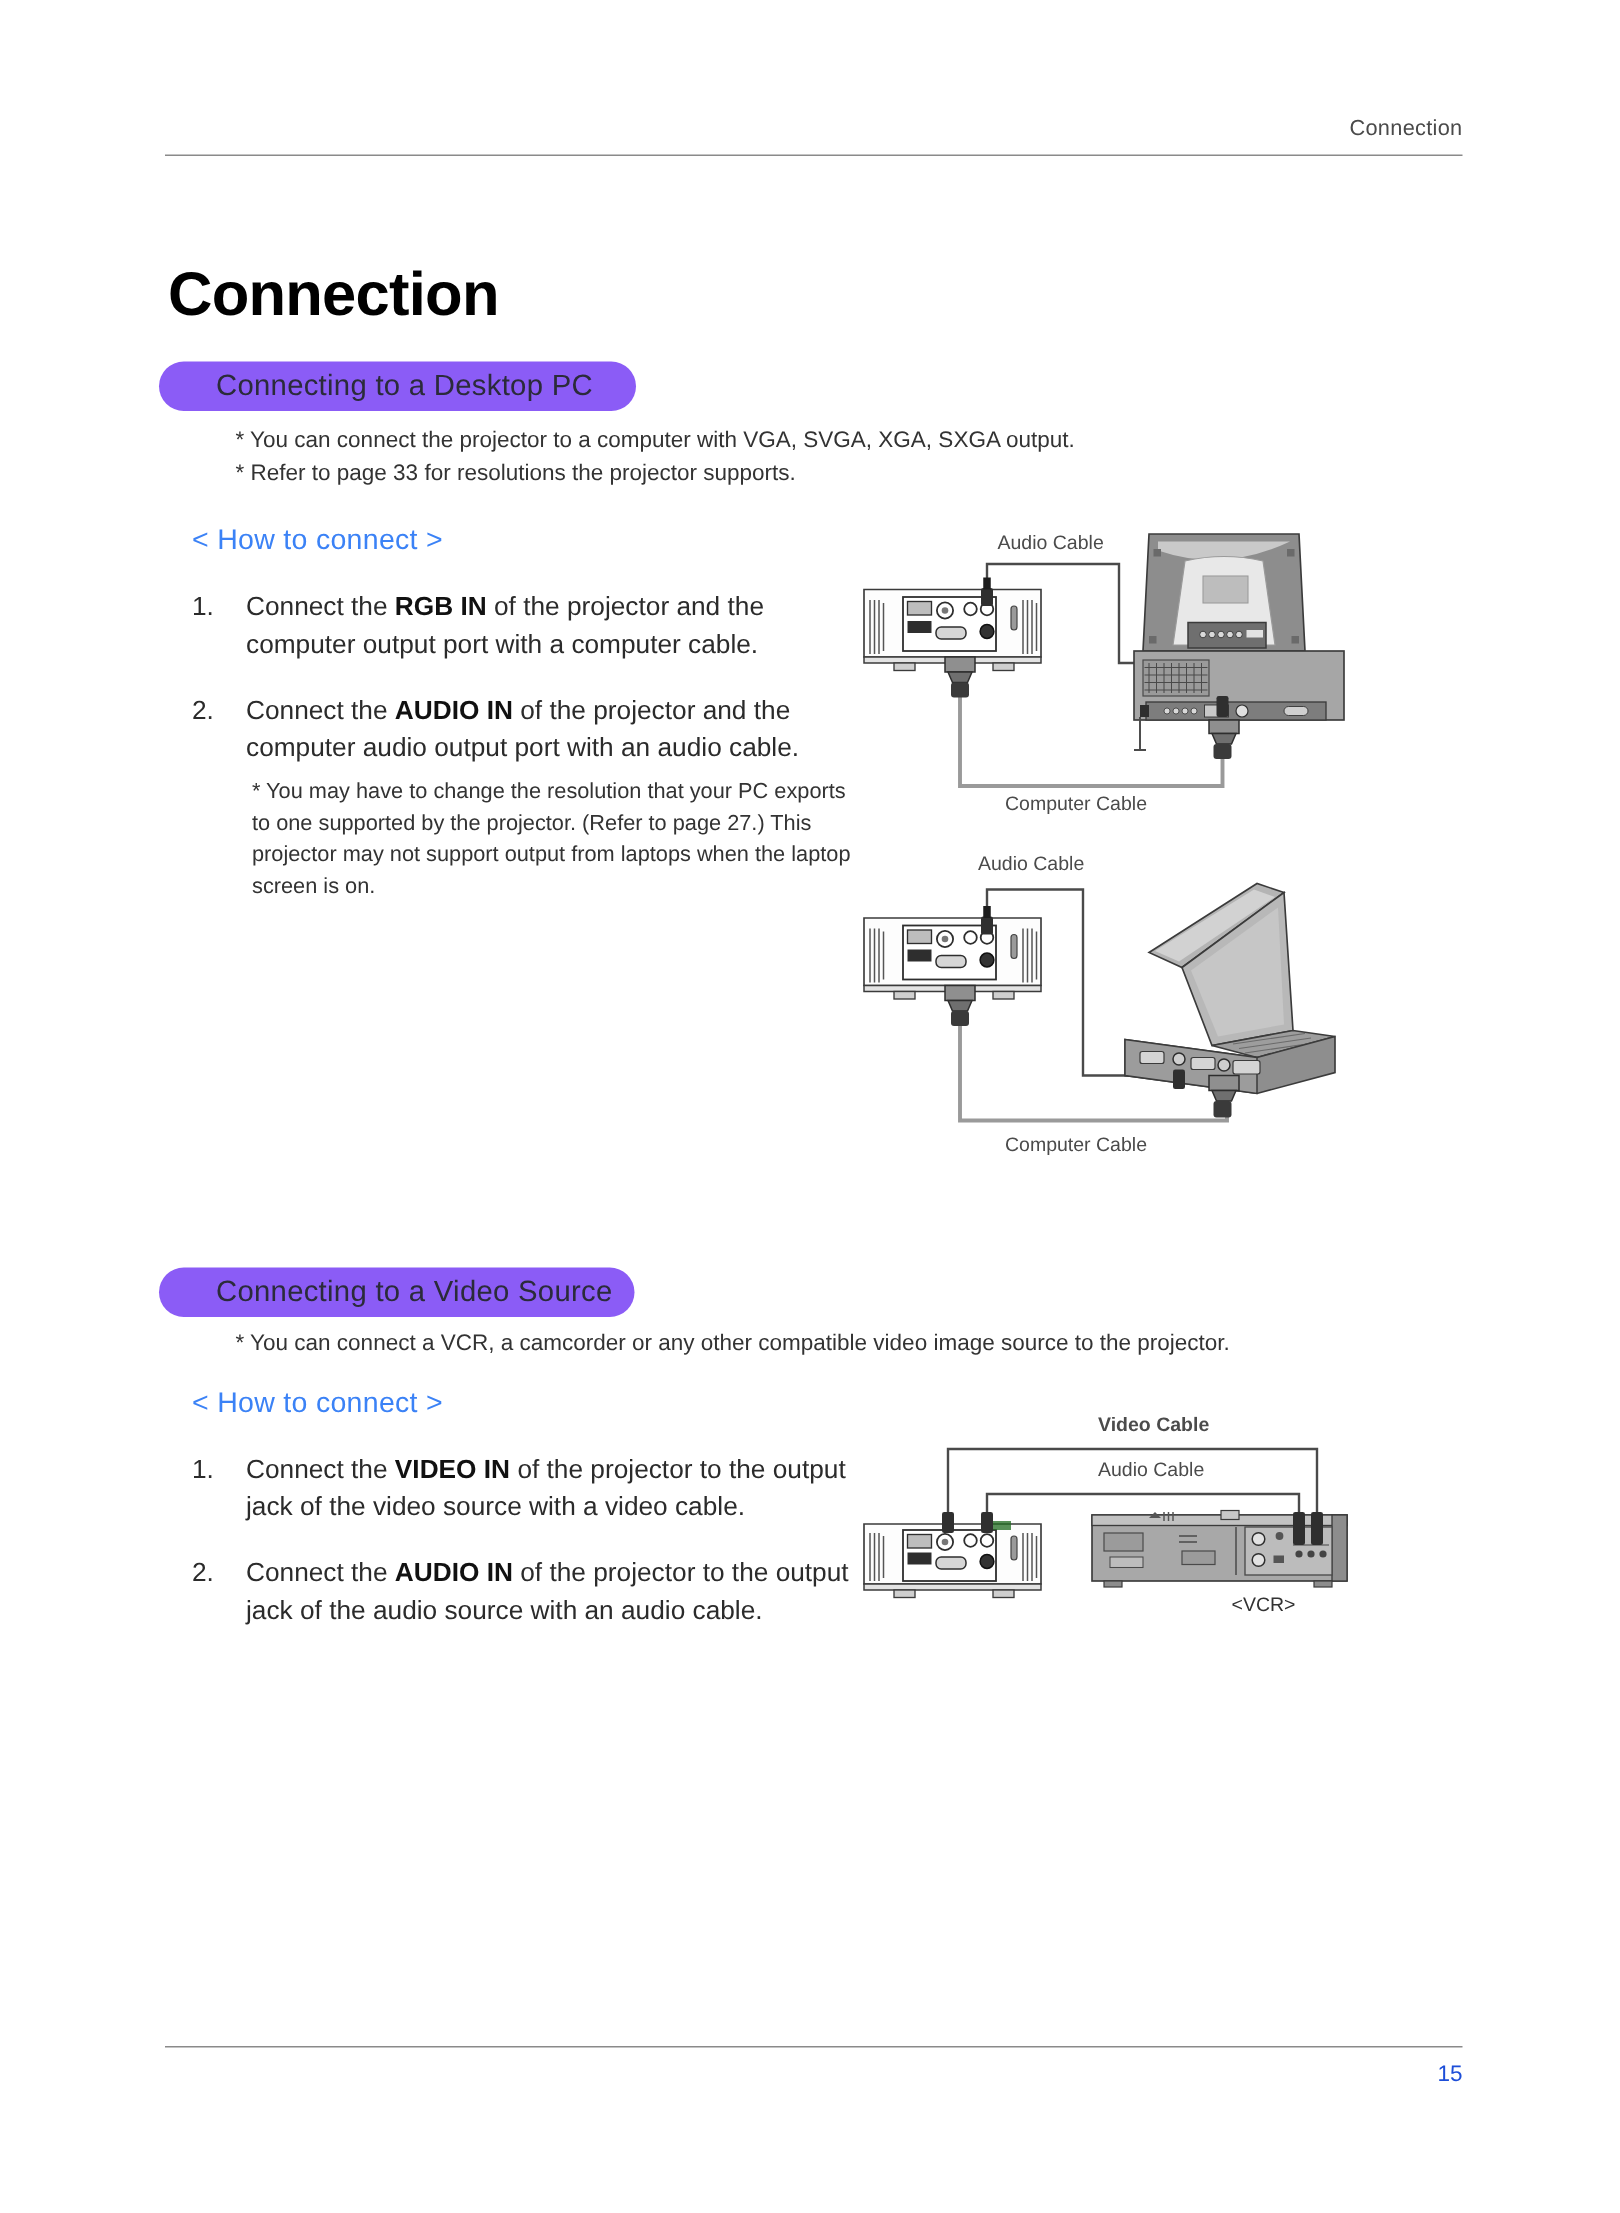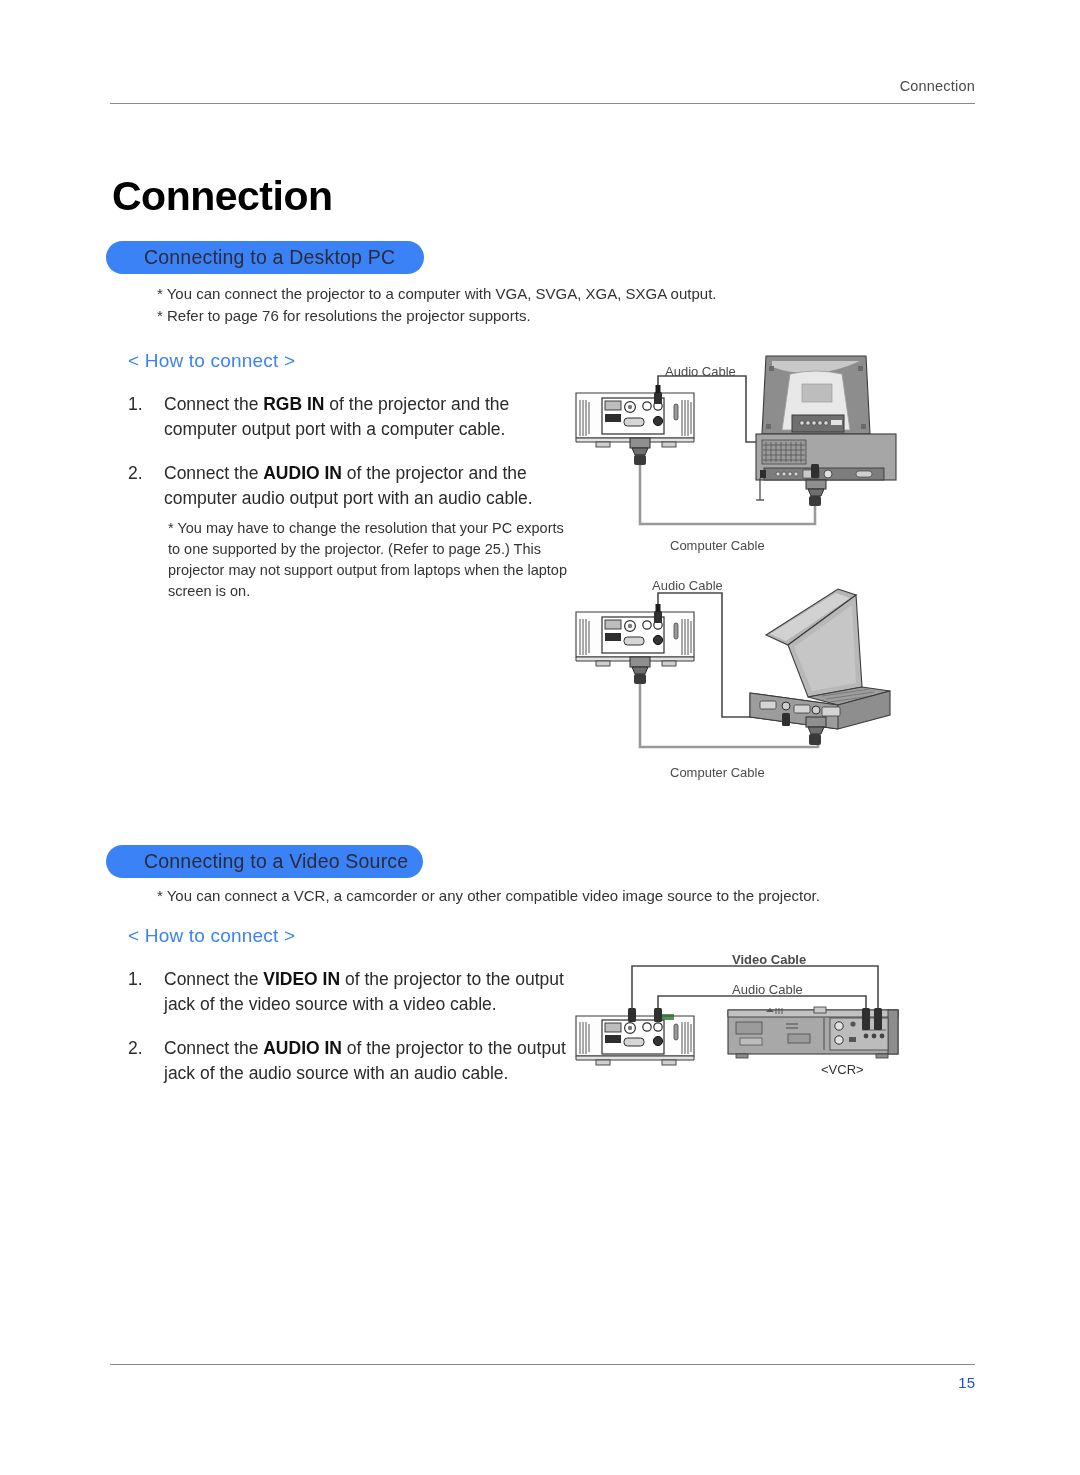--- a/index.html
+++ b/index.html
@@ -36,21 +36,21 @@
 
   
   .chapter-title{
     position:absolute;left:112px;top:176px;
     font-size:41px;font-weight:bold;letter-spacing:-.5px;color:#000;
     line-height:1;
   }
   .section-pill{
     position:absolute;
     height:33px;border-radius:17px;
-    background:#3b82f6;
+    background:#8b5cf6;
     display:flex;align-items:center;
     box-sizing:border-box;
   }
   .section-pill span{
     font-size:19.5px;color:#2b2b3a;letter-spacing:.2px;
     padding-left:38px;padding-right:26px;white-space:nowrap;
   }
   #pill-desktop{left:106px;top:241px;width:318px;}
   #pill-video{left:106px;top:845px;width:317px;}
 
@@ -83,21 +83,21 @@
   .step .txt b{font-weight:bold;color:#111;}
 
   .note{
     position:absolute;left:168px;top:518px;width:410px;
     font-size:14.5px;line-height:21px;color:#333;
   }
 
   
   .figure{position:absolute;}
   .cable-label{
-    position:absolute;font-size:13px;color:#4b4b4b;white-space:nowrap;margin-top:10px;
+    position:absolute;font-size:13px;color:#4b4b4b;white-space:nowrap;
   }
   .fig-caption{
     position:absolute;font-size:13px;color:#333;white-space:nowrap;
   }
   svg{display:block;overflow:visible;}
 </style>
 </head>
 <body>
 
 <div class="page">
@@ -106,37 +106,37 @@
   <div class="head-rule"></div>
 
   <div class="chapter-title">Connection</div>
 
   <div class="section-pill" id="pill-desktop">
     <span>Connecting to a Desktop PC</span>
   </div>
 
   <div class="bullet-block" id="desk-bullets">
     <div>* You can connect the projector to a computer with VGA, SVGA, XGA, SXGA output.</div>
-    <div>* Refer to page 76 for resolutions the projector supports.</div>
+    <div>* Refer to page 33 for resolutions the projector supports.</div>
   </div>
 
   <div class="howto" id="howto-1">&lt; How to connect &gt;</div>
 
   <div class="steps" id="steps-1">
     <div class="step">
       <div class="num">1.</div>
       <div class="txt"><span>Connect the </span><b>RGB IN</b><span> of the projector and the computer output port with a computer cable.</span></div>
     </div>
     <div class="step">
       <div class="num">2.</div>
       <div class="txt"><span>Connect the </span><b>AUDIO IN</b><span> of the projector and the computer audio output port with an audio cable.</span></div>
     </div>
   </div>
 
-  <div class="note">* You may have to change the resolution that your PC exports to one supported by the projector. (Refer to page 25.) This projector may not support output from laptops when the laptop screen is on.</div>
+  <div class="note">* You may have to change the resolution that your PC exports to one supported by the projector. (Refer to page 27.) This projector may not support output from laptops when the laptop screen is on.</div>
 
   <div class="figure" id="fig-desktop" style="left:570px;top:352px;width:340px;height:200px;">
     <div class="cable-label" style="left:95px;top:2px;">Audio Cable</div>
     <div class="cable-label" style="left:100px;top:176px;">Computer Cable</div>
 
     <svg width="340" height="200" viewBox="0 0 340 200">
 
       <path d="M88 42 L88 24 L176 24 L176 90 L196 90" fill="none" stroke="#4a4a4a" stroke-width="1.6"></path>
       <path d="M70 100 L70 172 L245 172 L245 142" fill="none" stroke="#9a9a9a" stroke-width="2.6"></path>
 

